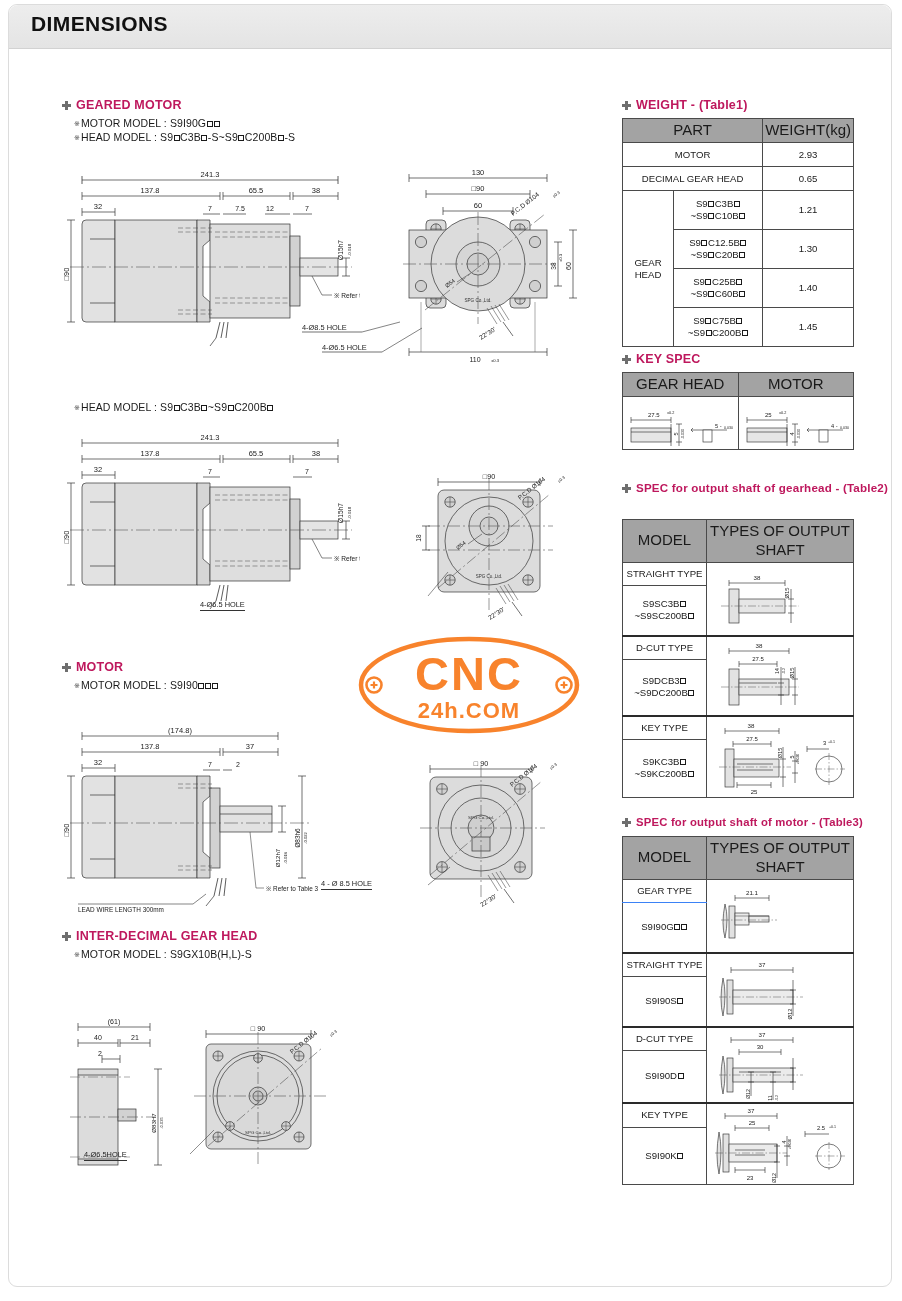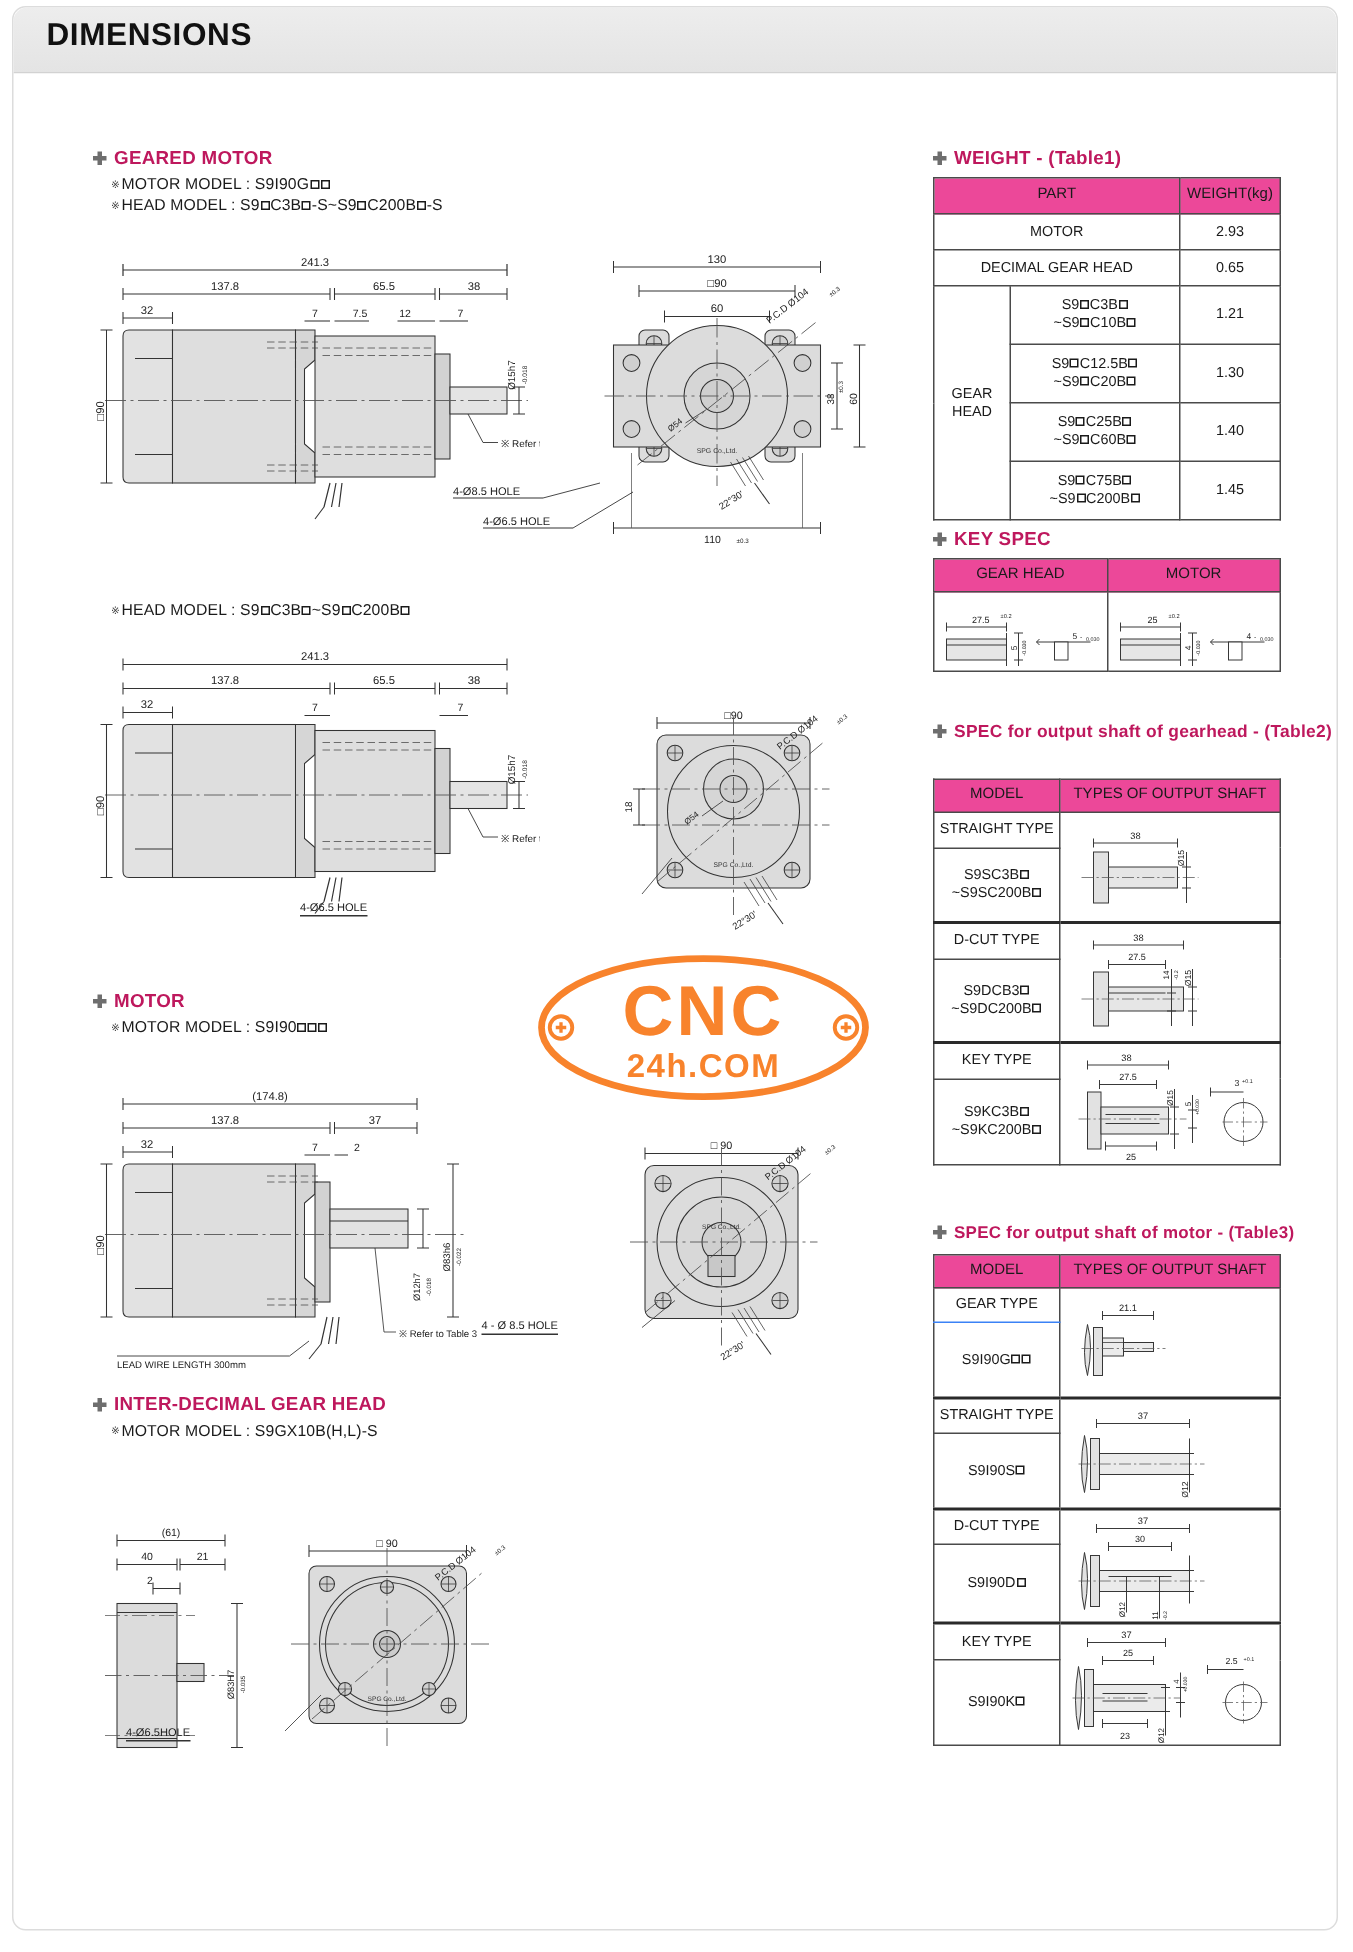--- a/index.html
+++ b/index.html
@@ -39,21 +39,21 @@
   .sq{display:inline-block;width:6px;height:6px;border:1.1px solid #1a1a1a;
       vertical-align:0px;margin:0 .5px;box-sizing:border-box;}
 
   
   table.dt{border-collapse:collapse;position:absolute;background:#fff;}
   table.dt td,table.dt th{
     border:1px solid #4a4a4a;text-align:center;vertical-align:middle;
     font-size:9.6px;color:#1a1a1a;padding:2px 2px;font-weight:normal;
     line-height:1.25;
   }
-  table.dt th{background:#ec4899;font-size:10px;text-align:center;}
+  table.dt th{background:#a3a3a3;font-size:15px;text-align:center;}
   .thk{border-top:2px solid #2a2a2a !important;}
 
   
   .dwg{position:absolute;}
   .dwg svg{display:block;}
 
   
   .wm{position:absolute;left:357px;top:634px;width:224px;height:102px;pointer-events:none;}
 </style>
 </head>

